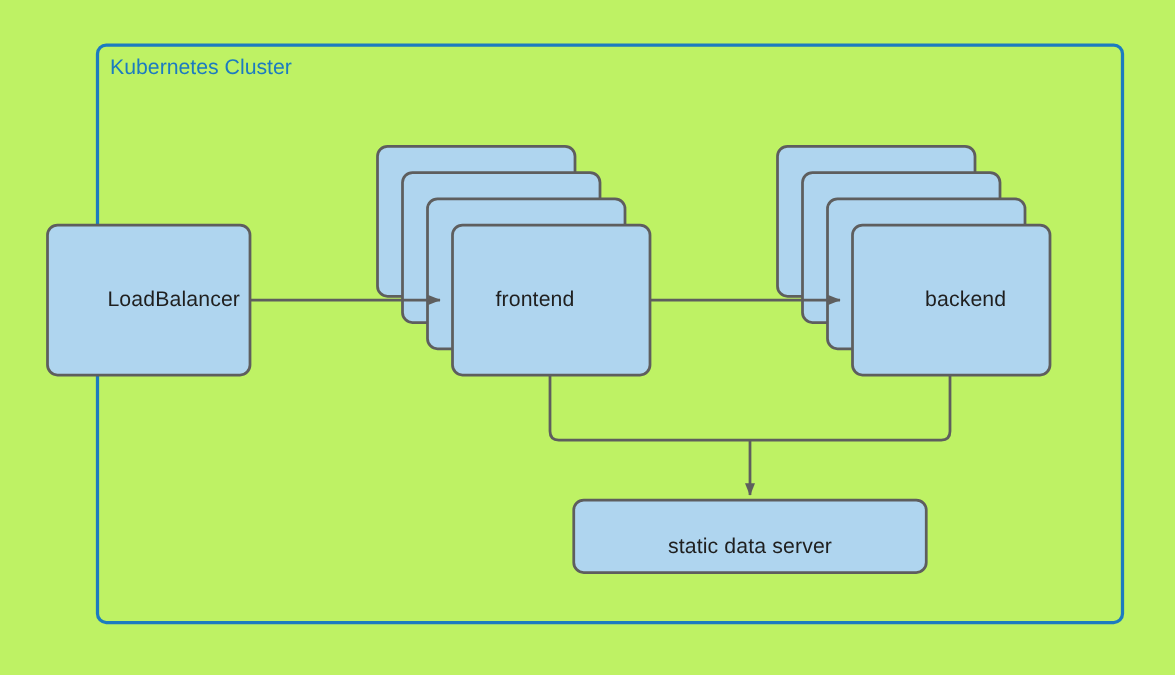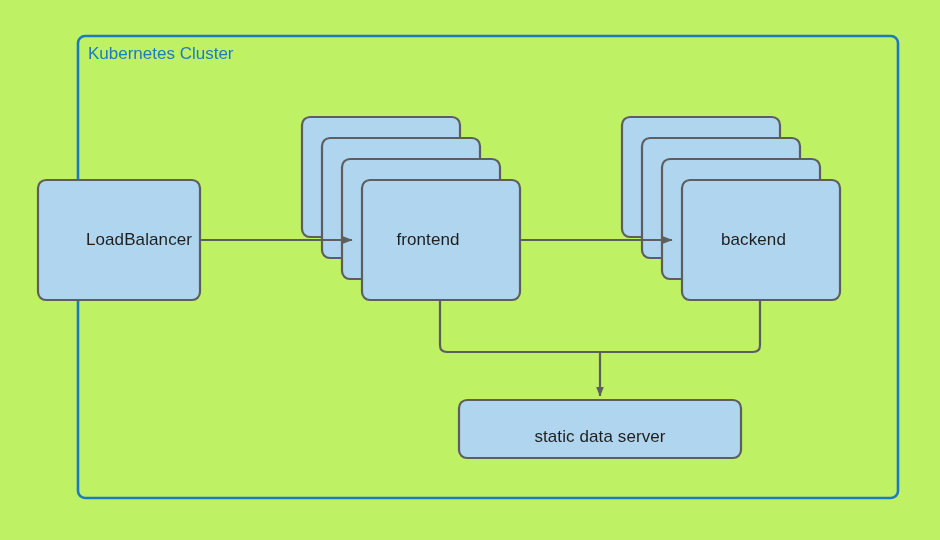--- a/index.html
+++ b/index.html
@@ -92,17 +92,17 @@
 
     <rect x="459" y="400" width="282" height="58" rx="8" ry="8" fill="#AFD5EF" stroke="#5E5E5E" stroke-width="2.2"></rect>
   </svg>
 
   <div class="cluster-title">Kubernetes Cluster</div>
 
   <div class="node-label" style="left:38px; top:180px; width:162px; height:120px;margin-left:20px;">LoadBalancer</div>
 
   <div class="node-label" style="left:362px; top:180px; width:132px; height:120px;">frontend</div>
 
-  <div class="node-label" style="left:682px; top:180px; width:143px; height:120px;">backend</div>
+  <div class="node-label" style="left:682px; top:180px; width:143px; height:120px;padding-left:19px;">backend</div>
 
   <div class="node-label" style="left:459px; top:400px; width:282px; height:73px;">static data server</div>
 
 </div>
 
 </body></html>

